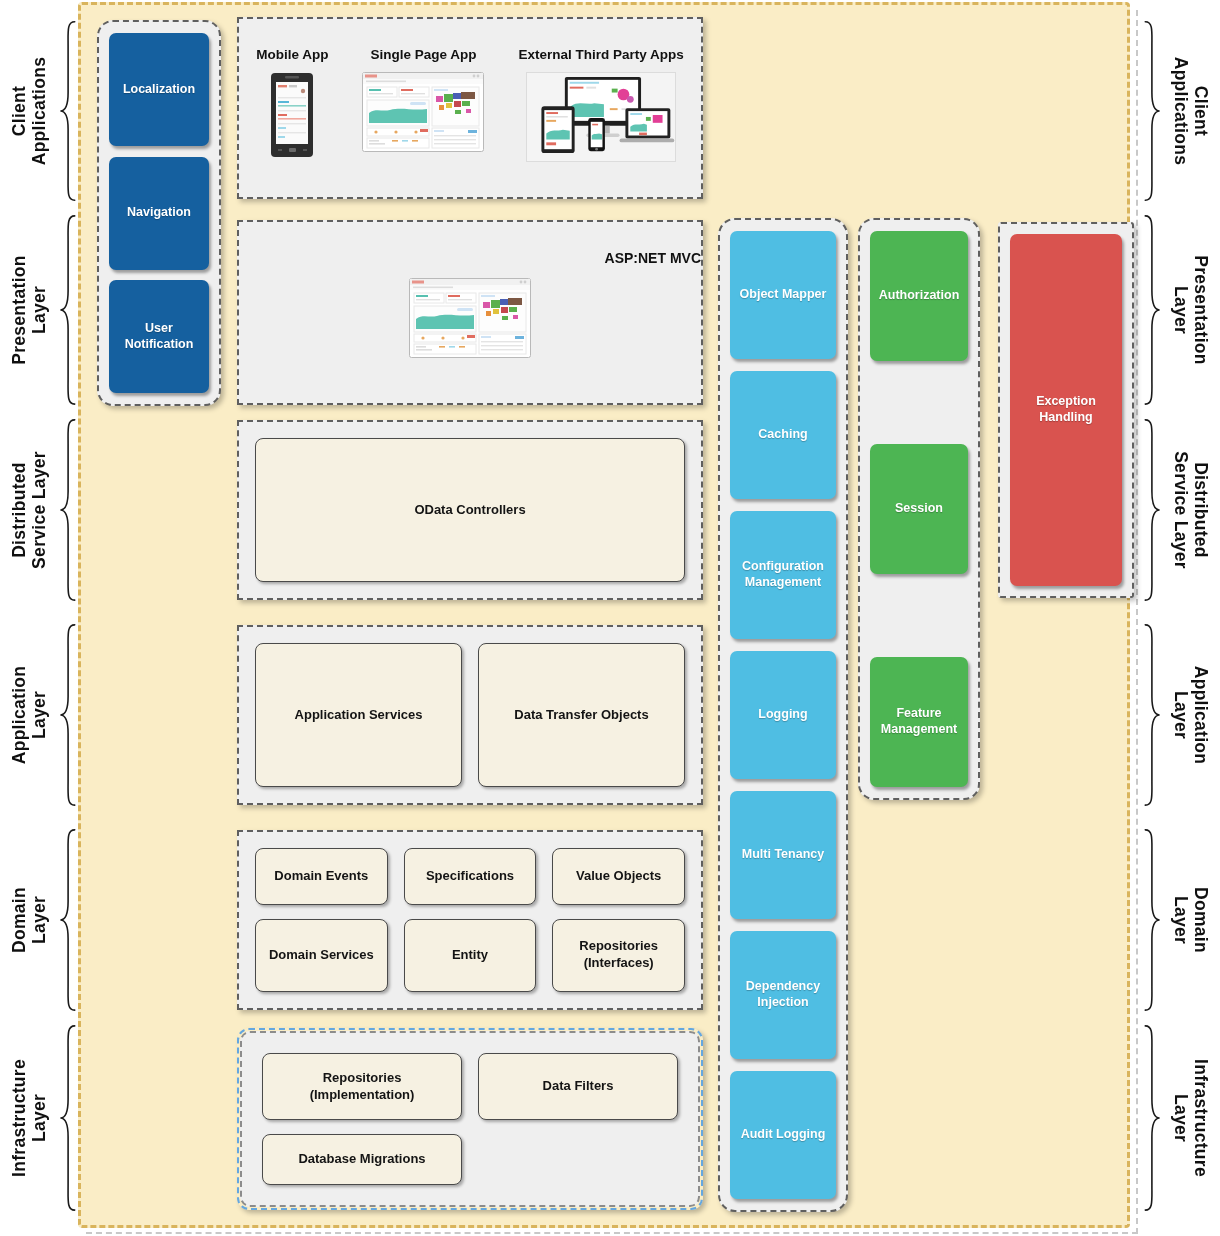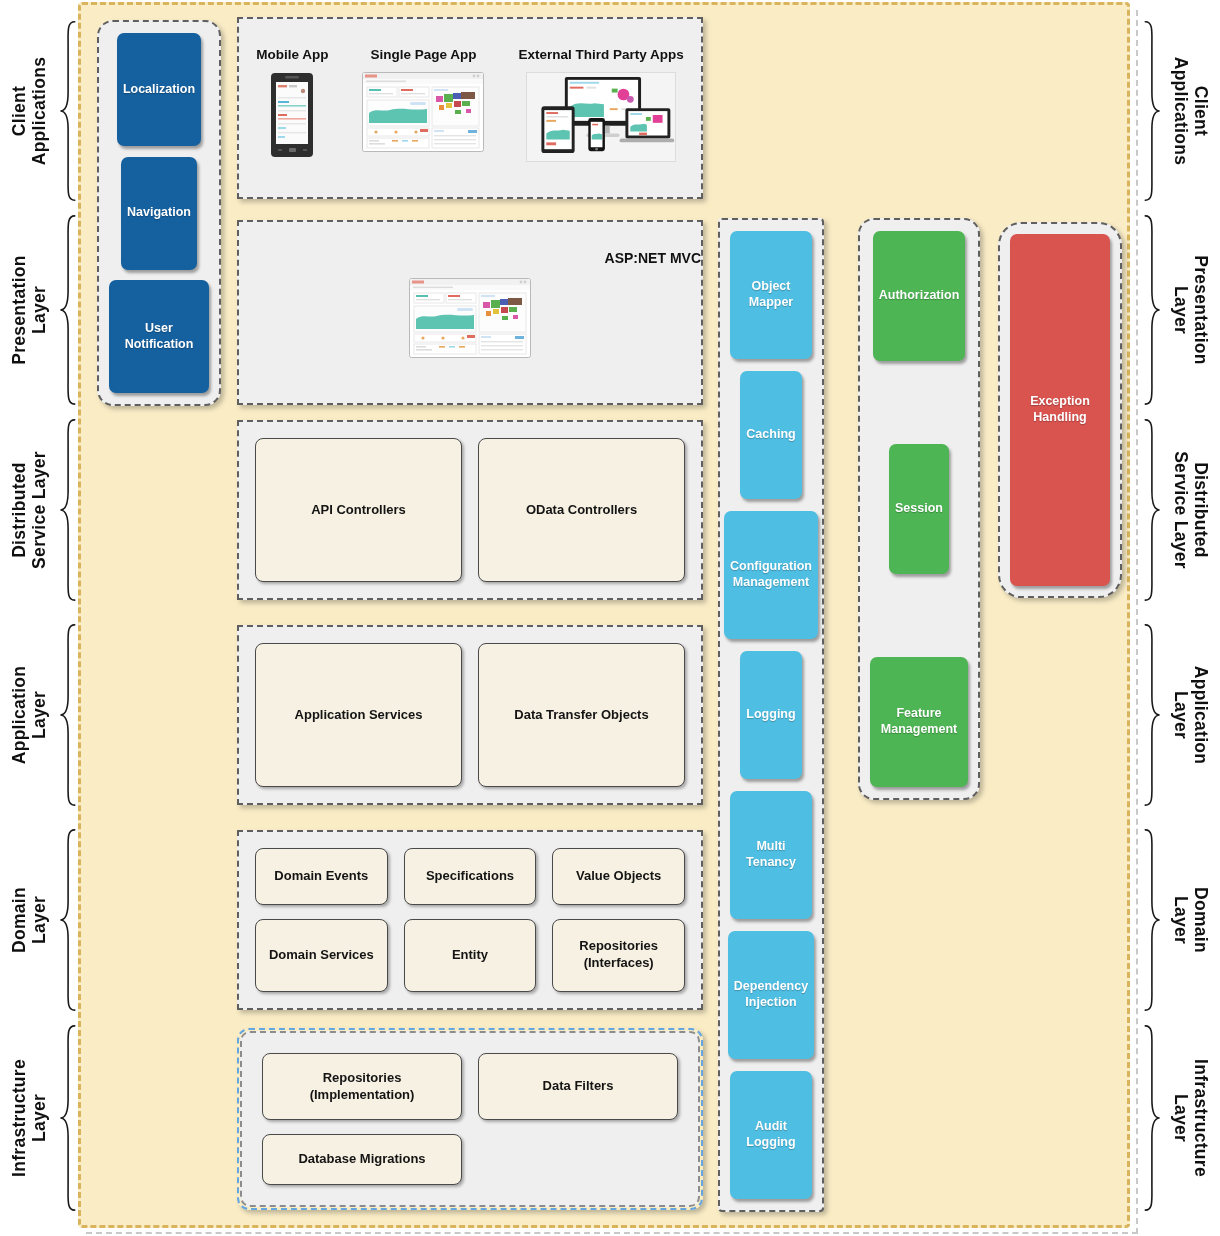--- a/index.html
+++ b/index.html
@@ -35,21 +35,21 @@
     color:#fff; font-weight:bold; font-size:12.5px; line-height:1.25;
     border-radius:7px; padding:4px 6px; box-sizing:border-box;
     box-shadow:2px 3px 3px rgba(0,0,0,0.35);
     text-shadow:0 1px 1px rgba(0,0,0,0.25);
   }
   .blue  { background:var(--c-blue,#15609F); height:113px; }
   .cyan  { background:var(--c-cyan,#4FBEE3); height:128px; }
   .green { background:var(--c-green,#4DB553); height:130px; }
   .red   { background:var(--c-red,#D9534F); height:100%; }
 
-  .stack { display:flex; flex-direction:column; justify-content:space-between; padding:11px 10px;align-items:center; }
+  .stack { display:flex; flex-direction:column; justify-content:space-between; padding:11px 10px; }
 
   
   .cream-box {
     background:var(--c-cream,#F6F1E2);
     border:1px solid #4a4a4a; border-radius:8px;
     box-shadow:2px 2px 3px rgba(0,0,0,0.3);
     display:flex; align-items:center; justify-content:center; text-align:center;
     font-weight:bold; font-size:13px; color:#141414; line-height:1.3;
     padding:6px 10px; box-sizing:border-box;
   }
@@ -389,23 +389,20 @@
       <rect x="106" y="58" width="9" height="3" fill="#6db3dd"></rect>
       <rect x="72" y="63" width="42" height="1.4" fill="#e4e4e4"></rect>
       <rect x="72" y="67" width="42" height="1.4" fill="#e4e4e4"></rect>
       <rect x="72" y="71" width="42" height="1.4" fill="#e4e4e4"></rect>
     </svg>
   </div>
 </div>
 
 <div class="panel row2" style="left:237px;top:420px;width:466px;height:180px;">
   <div class="cream-box">
-      <span>API Controllers</span>
-    </div>
-  <div class="cream-box">
       <span>OData Controllers</span>
     </div>
 </div>
 
 <div class="panel row2" style="left:237px;top:625px;width:466px;height:180px;justify-content:center;">
   <div class="cream-box">
       <span>Application Services</span>
     </div>
   <div class="cream-box">
       <span>Data Transfer Objects</span>
@@ -440,21 +437,21 @@
       </div>
     <div class="cream-box">
         <span>Data Filters</span>
       </div>
     <div class="cream-box">
         <span>Database Migrations</span>
       </div>
   </div>
 </div>
 
-<div class="panel stack" style="left:718px;top:218px;width:106px;height:994px;border-radius:4px;">
+<div class="panel stack" style="left:718px;top:218px;width:130px;height:994px;border-radius:17px;">
   <div class="fbox cyan">
       <span>Object Mapper</span>
     </div>
   <div class="fbox cyan">
       <span>Caching</span>
     </div>
   <div class="fbox cyan">
       <span>Configuration Management</span>
     </div>
   <div class="fbox cyan">
@@ -476,17 +473,17 @@
       <span>Authorization</span>
     </div>
   <div class="fbox green">
       <span>Session</span>
     </div>
   <div class="fbox green">
       <span>Feature Management</span>
     </div>
 </div>
 
-<div class="panel" style="left:998px;top:222px;width:124px;height:376px;border-radius:23px;padding:10px;">
+<div class="panel" style="left:998px;top:222px;width:136px;height:376px;border-radius:3px;padding:10px;">
   <div class="fbox red">
       <span>Exception Handling</span>
     </div>
 </div>
 
 </body></html>

